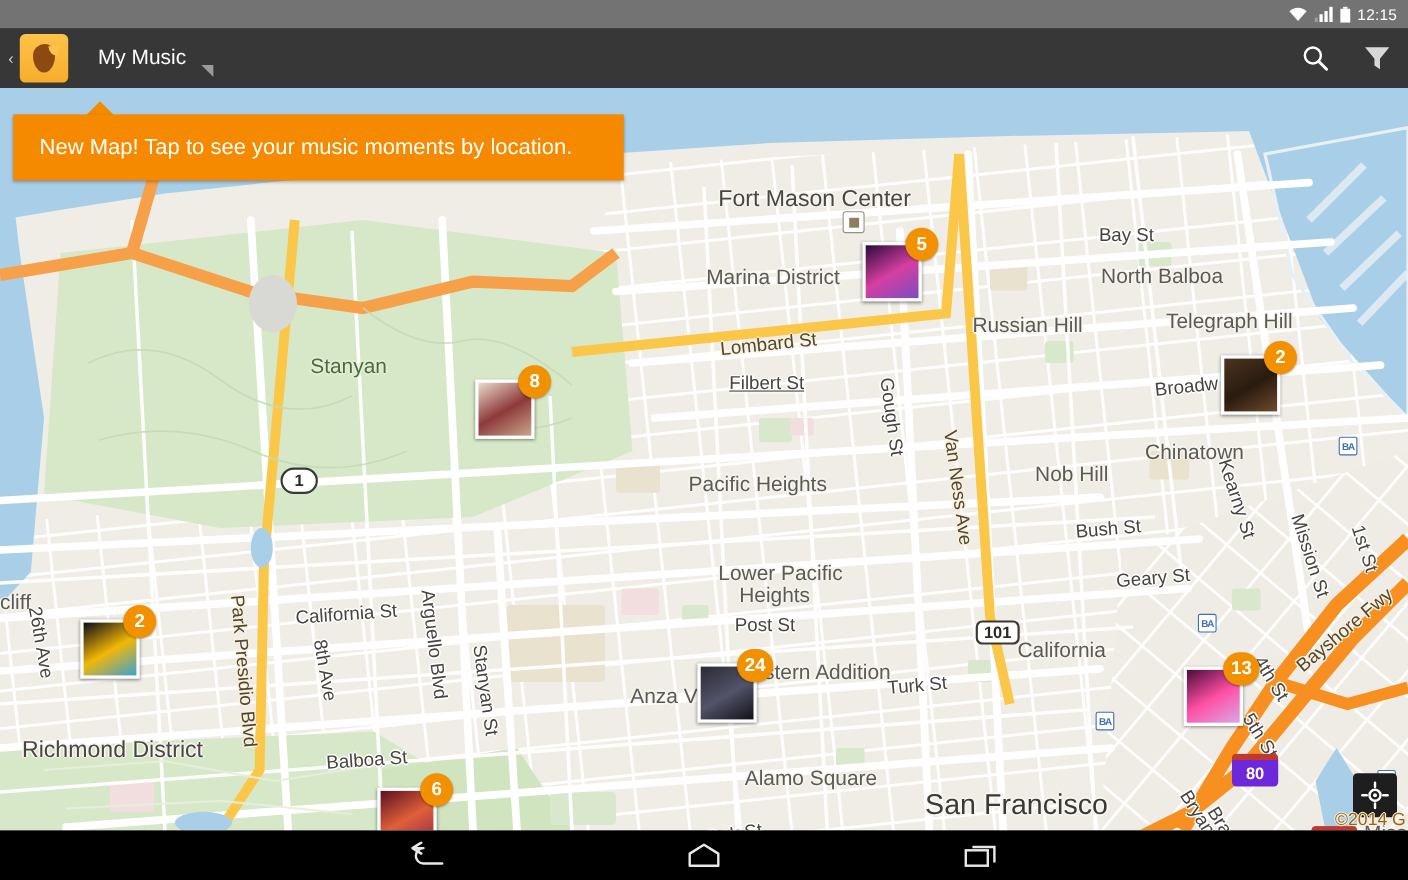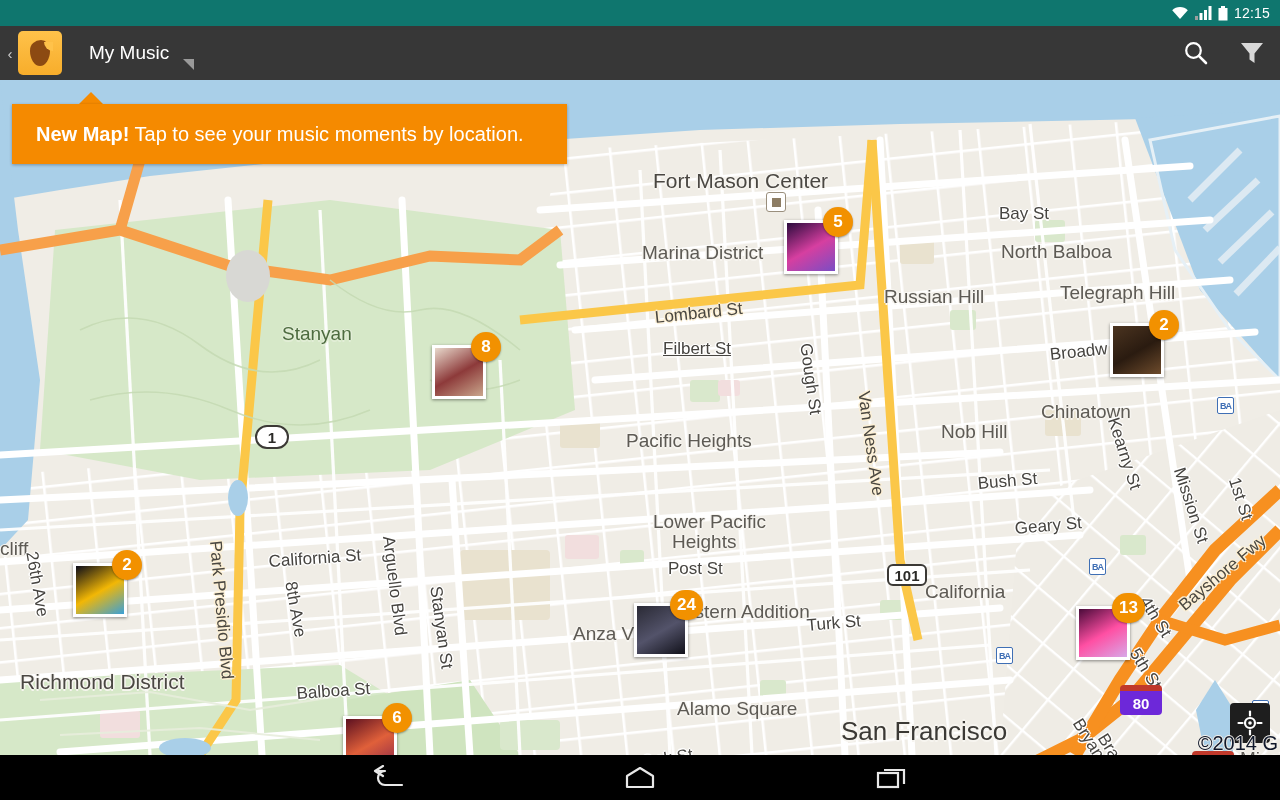--- a/index.html
+++ b/index.html
@@ -3,21 +3,21 @@
 <meta charset="utf-8">
 <style>
   * { margin:0; padding:0; box-sizing:border-box; }
   html,body { width:1280px; height:800px; background:#000; overflow:hidden;
               font-family:"Liberation Sans", sans-serif; }
 
   #screen { position:relative; width:1280px; height:800px; background:#000; }
 
   
   #statusbar { position:absolute; left:0; top:0; width:1280px; height:26px;
-               background:#0f766e; display:flex; align-items:center;
+               background:#737373; display:flex; align-items:center;
                justify-content:flex-end; padding-right:10px; gap:6px; }
   #statusbar .st-ico { display:block; }
   #clock { color:#fff; font-size:14px; letter-spacing:.2px; }
 
   
   #actionbar { position:absolute; left:0; top:26px; width:1280px; height:54px;
                background:#373737; display:flex; align-items:center; }
   #up-caret { width:16px; text-align:center; color:#cfcfcf; font-size:15px;
               margin-left:2px; }
   #app-icon { width:44px; height:44px; border-radius:5px; margin-left:0px;
@@ -87,28 +87,28 @@
             box-shadow:0 1px 2px rgba(0,0,0,.35); }
 
   
   #promo { position:absolute; left:12px; top:24px; width:555px; height:60px;
            background:#f58a00; display:flex; align-items:center;
            padding-left:24px; box-shadow:0 1px 3px rgba(0,0,0,.3); }
   #promo-arrow { position:absolute; left:78px; top:12px; width:0; height:0;
            border-left:13px solid transparent; border-right:13px solid transparent;
            border-bottom:13px solid #f58a00; }
   #promo-text { color:#fff; font-size:20px; }
-  #promo-text b { font-weight:700; }
+  #promo-text b { font-weight:400; }
 
   
   #mylocation { position:absolute; right:10px; bottom:12px; width:40px;
            height:40px; background:#1e1e1e; border-radius:4px;
            display:flex; align-items:center; justify-content:center; }
-  #copyright { position:absolute; right:2px; bottom:0px; color:#0f172a;
-           font-size:20px; text-shadow:-1px 0 #f2efe9,1px 0 #f2efe9,
+  #copyright { position:absolute; right:2px; bottom:0px; color:#a16207;
+           font-size:16px; text-shadow:-1px 0 #f2efe9,1px 0 #f2efe9,
            0 -1px #f2efe9,0 1px #f2efe9;margin-top:36px; }
 
   
   #navbar { position:absolute; left:0; bottom:0; width:1280px; height:45px;
             background:#000; display:flex; align-items:center;
             justify-content:center; gap:192px; }
   .nav-btn { width:60px; height:45px; display:flex; align-items:center;
             justify-content:center; }
 </style>
 </head>

